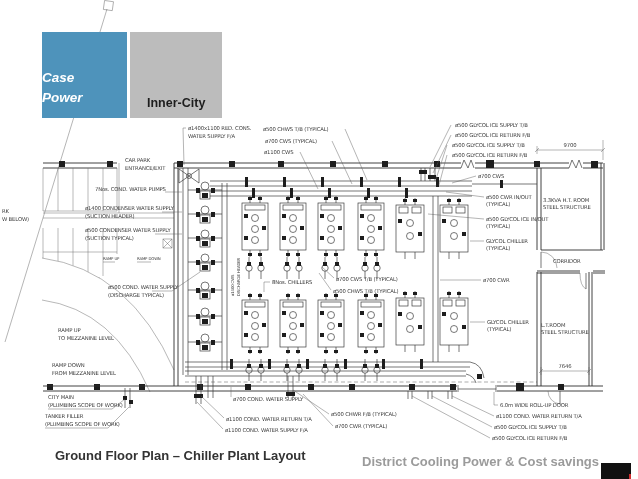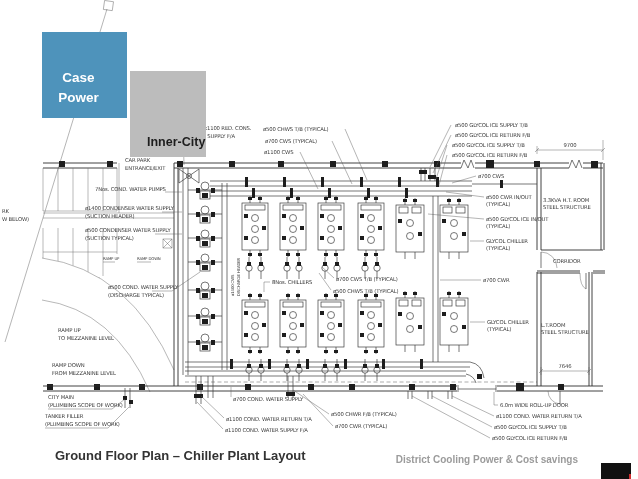--- a/index.html
+++ b/index.html
@@ -11,28 +11,28 @@
   svg .wl{stroke:#2e2e2e;stroke-width:.9;fill:none}
   svg .gd{stroke:#707070;stroke-width:.5;fill:none}
   svg .dsh{stroke:#5a5a5a;stroke-width:.5;stroke-dasharray:4 2.5;fill:none}
   svg .col{fill:#1d1d1d}
   svg .flg{fill:#1d1d1d}
   svg .wh{fill:#ffffff;stroke:none}
   svg text{letter-spacing:-0.15px}
   svg .lbl{font:400 5.3px "DejaVu Sans",sans-serif;fill:#3b3b3b}
   svg .lbs{font:400 3.9px "DejaVu Sans",sans-serif;fill:#3b3b3b}
   .box-blue{position:absolute;left:42px;top:32px;width:85px;height:86px;background:#4e93bb;z-index:2;
-            display:flex;flex-direction:column;justify-content:flex-end;align-items:center;
-            padding:0 12px 10px 0;box-sizing:border-box;}
+            display:flex;flex-direction:column;justify-content:flex-end;align-items:flex-start;
+            padding:0 12px 10px 0;box-sizing:border-box;font-style:italic;}
   .box-blue span{color:#fff;font-weight:bold;font-size:13.5px;line-height:20px;}
-  .box-gray{position:absolute;left:130px;top:32px;width:76px;height:86px;background:#bcbcbc;z-index:2;
-            display:flex;align-items:flex-end;padding:0 0 8px 17px;box-sizing:border-box;margin-top:39px;}
+  .box-gray{position:absolute;left:130px;top:32px;width:92px;height:86px;background:#bcbcbc;z-index:2;
+            display:flex;align-items:flex-end;padding:0 0 8px 17px;box-sizing:border-box;}
   .box-gray span{color:#1d1d1d;font-weight:bold;font-size:12.5px;}
   .slide-title{position:absolute;left:55px;top:448px;font-size:13px;font-weight:bold;color:#333;z-index:2;text-align:center;}
-  .footer-text{position:absolute;right:60px;top:454px;font-size:10px;font-weight:bold;color:#9b9b9b;z-index:2;padding-left:20px;}
+  .footer-text{position:absolute;right:39px;top:454px;font-size:13px;font-weight:bold;color:#9b9b9b;z-index:2;padding-left:20px;}
   .logo{position:absolute;left:601px;top:463px;width:30px;height:31px;background:#111;z-index:2;}
   .logo .logo-text{position:absolute;left:0;right:3px;bottom:3px;text-align:center;color:#fff;
                    font-weight:bold;font-size:8.5px;letter-spacing:.2px;}
   .logo .logo-red{position:absolute;right:0;top:11px;width:2.5px;height:17px;background:#cf2e2e;}
 </style>
 </head>
 <body>
 
 <div class="slide">
 

